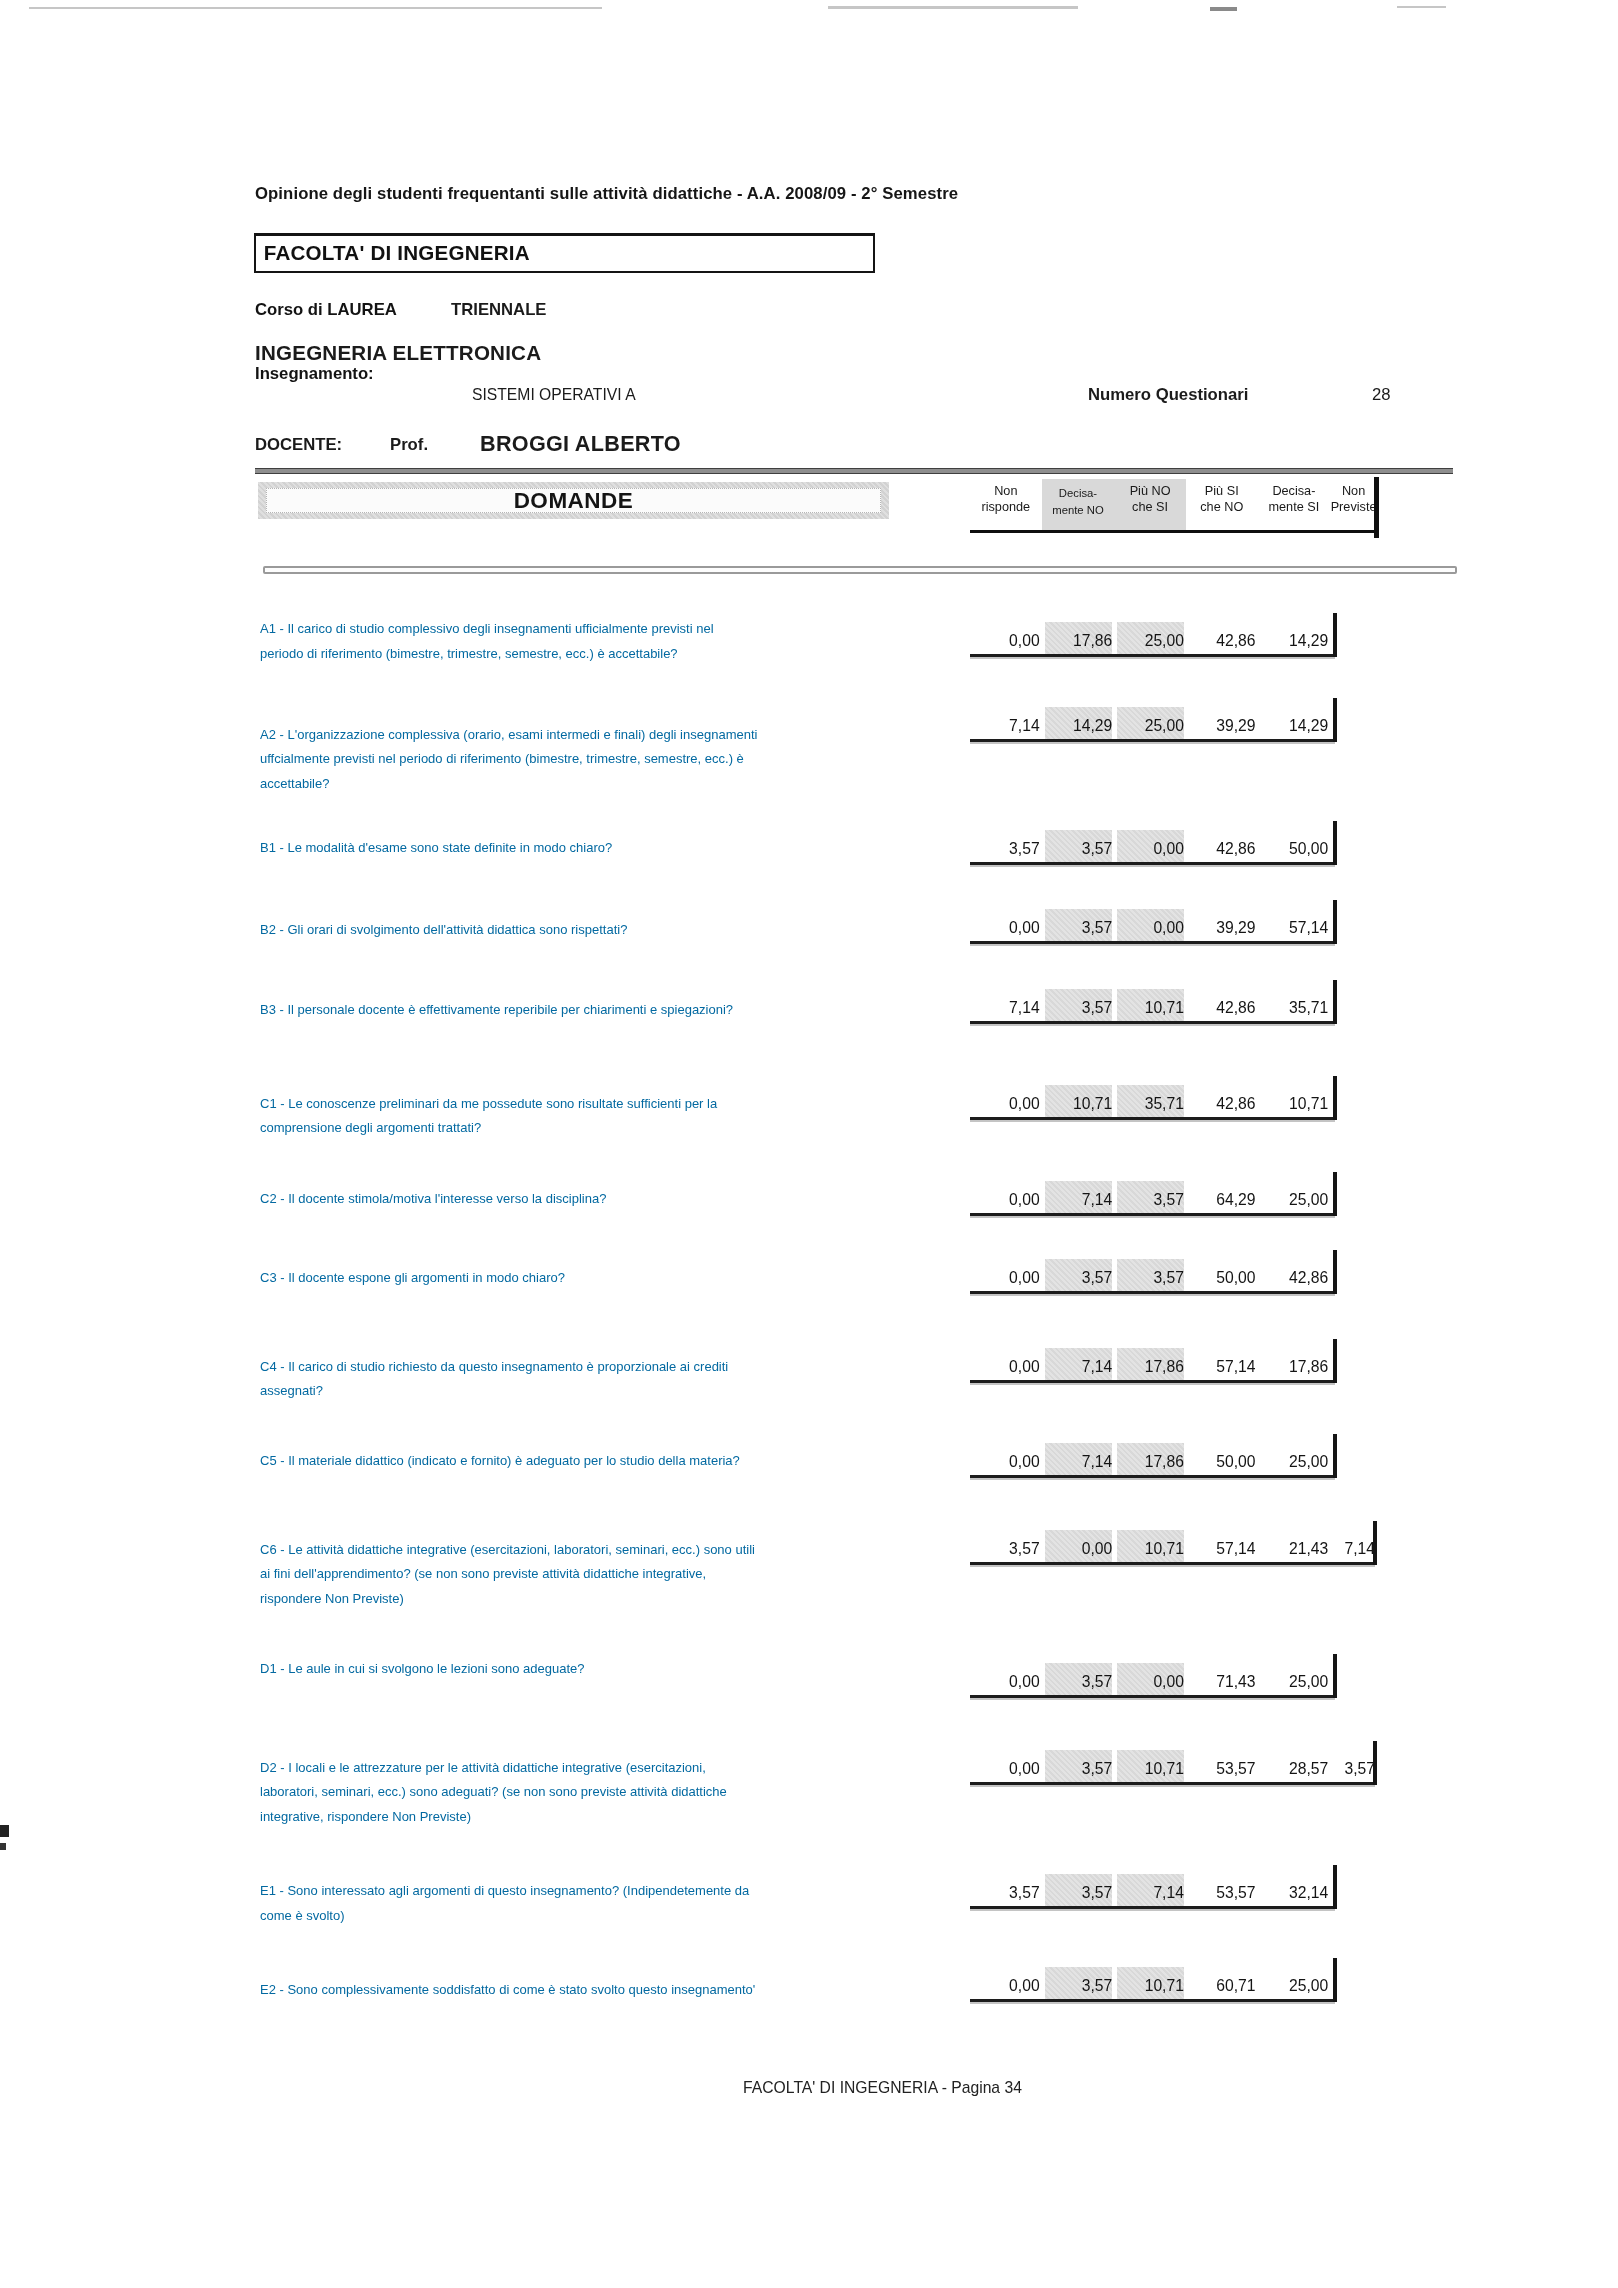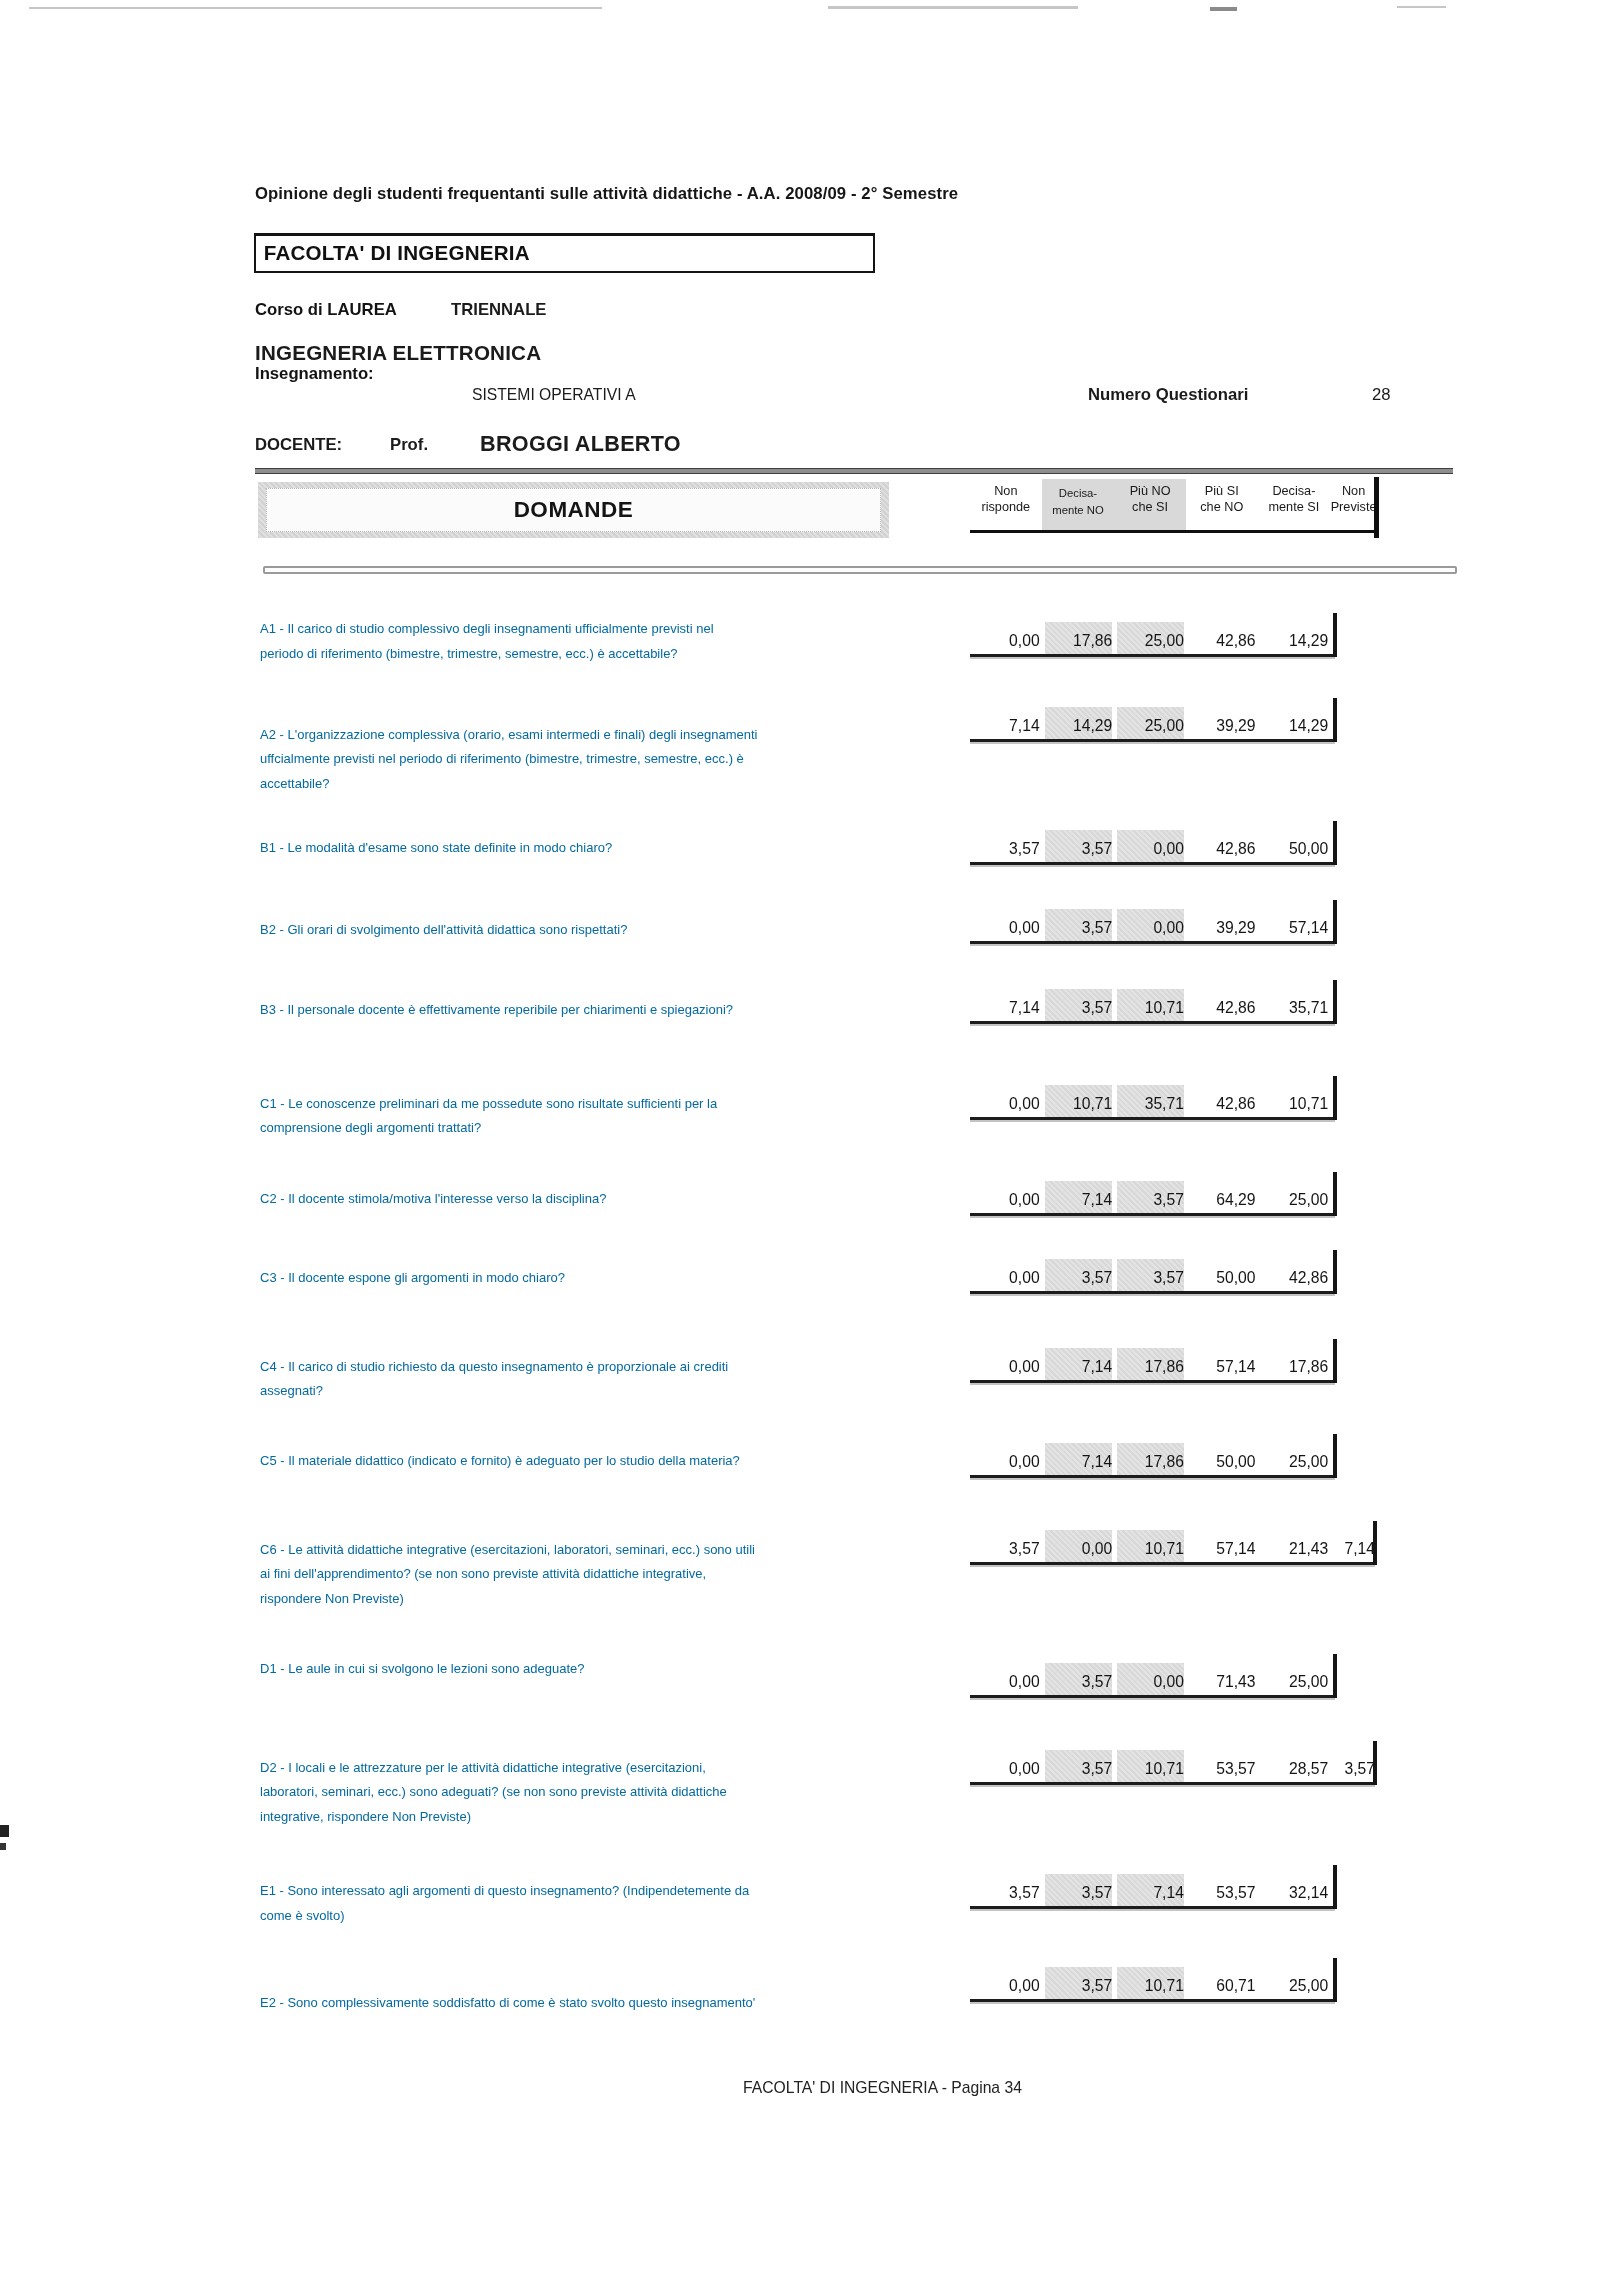--- a/index.html
+++ b/index.html
@@ -25,21 +25,21 @@
   .line-doc{position:absolute;left:255px;top:435px;font-size:16.7px;font-weight:700;}
   .doc-prof{position:absolute;left:390px;top:435px;font-size:16.7px;font-weight:700;}
   .doc-name{position:absolute;left:480px;top:431px;font-size:21.6px;font-weight:700;letter-spacing:0.3px;}
 
   .rule1{position:absolute;left:255px;top:468px;width:1198px;height:3.9px;background:#8e8e8e;
          border-top:1px solid #3f3f3f;border-bottom:1px solid #3f3f3f;}
   .rule2{position:absolute;left:263px;top:566px;width:1190px;height:3.9px;background:#fdfdfd;
          border:2px solid #9a9a9a;border-radius:2px;}
 
   
-  .domande-outer{position:absolute;left:258px;top:482px;width:631px;height:56px;
+  .domande-outer{position:absolute;left:258px;top:482px;width:631px;height:37px;
         background:repeating-linear-gradient(45deg,#d2d2d2 0 2px,#dfdfdf 2px 3.9px);text-decoration:underline;}
   .domande-inner{position:absolute;left:7.8px;top:5.9px;right:7.8px;bottom:5.9px;background:#fbfbfb;
         border:1px dotted #b5b5b5;display:flex;align-items:center;justify-content:center;}
   .domande-inner span{font-size:22.5px;font-weight:700;letter-spacing:0.5px;color:#141414;}
 
   
   .colhead{position:absolute;left:970px;top:479px;width:407px;height:51px;display:flex;
            border-bottom:3.9px solid #0f0f0f;}
   .colcell{box-sizing:border-box;padding-top:4.9px;text-align:center;font-size:12.7px;line-height:15.7px;
            white-space:pre;color:#1a1a1a;}
@@ -490,21 +490,21 @@
         </div>
       <div class="vcell c5">
           <span></span>
         </div>
       <div class="vline"></div>
       <div class="vbar"></div>
     </div>
   </div>
 
   <div class="row" style="top:1961px">
-    <div class="question" style="margin-top:30px">E2 - Sono complessivamente soddisfatto di come è stato svolto questo insegnamento'</div>
+    <div class="question" style="margin-top:17px">E2 - Sono complessivamente soddisfatto di come è stato svolto questo insegnamento'</div>
     <div class="vrow five">
       <div class="vcell c0">
           <span>0,00</span>
         </div>
       <div class="vcell c1 shaded">
           <span>3,57</span>
         </div>
       <div class="vcell c2 shaded">
           <span>10,71</span>
         </div>

